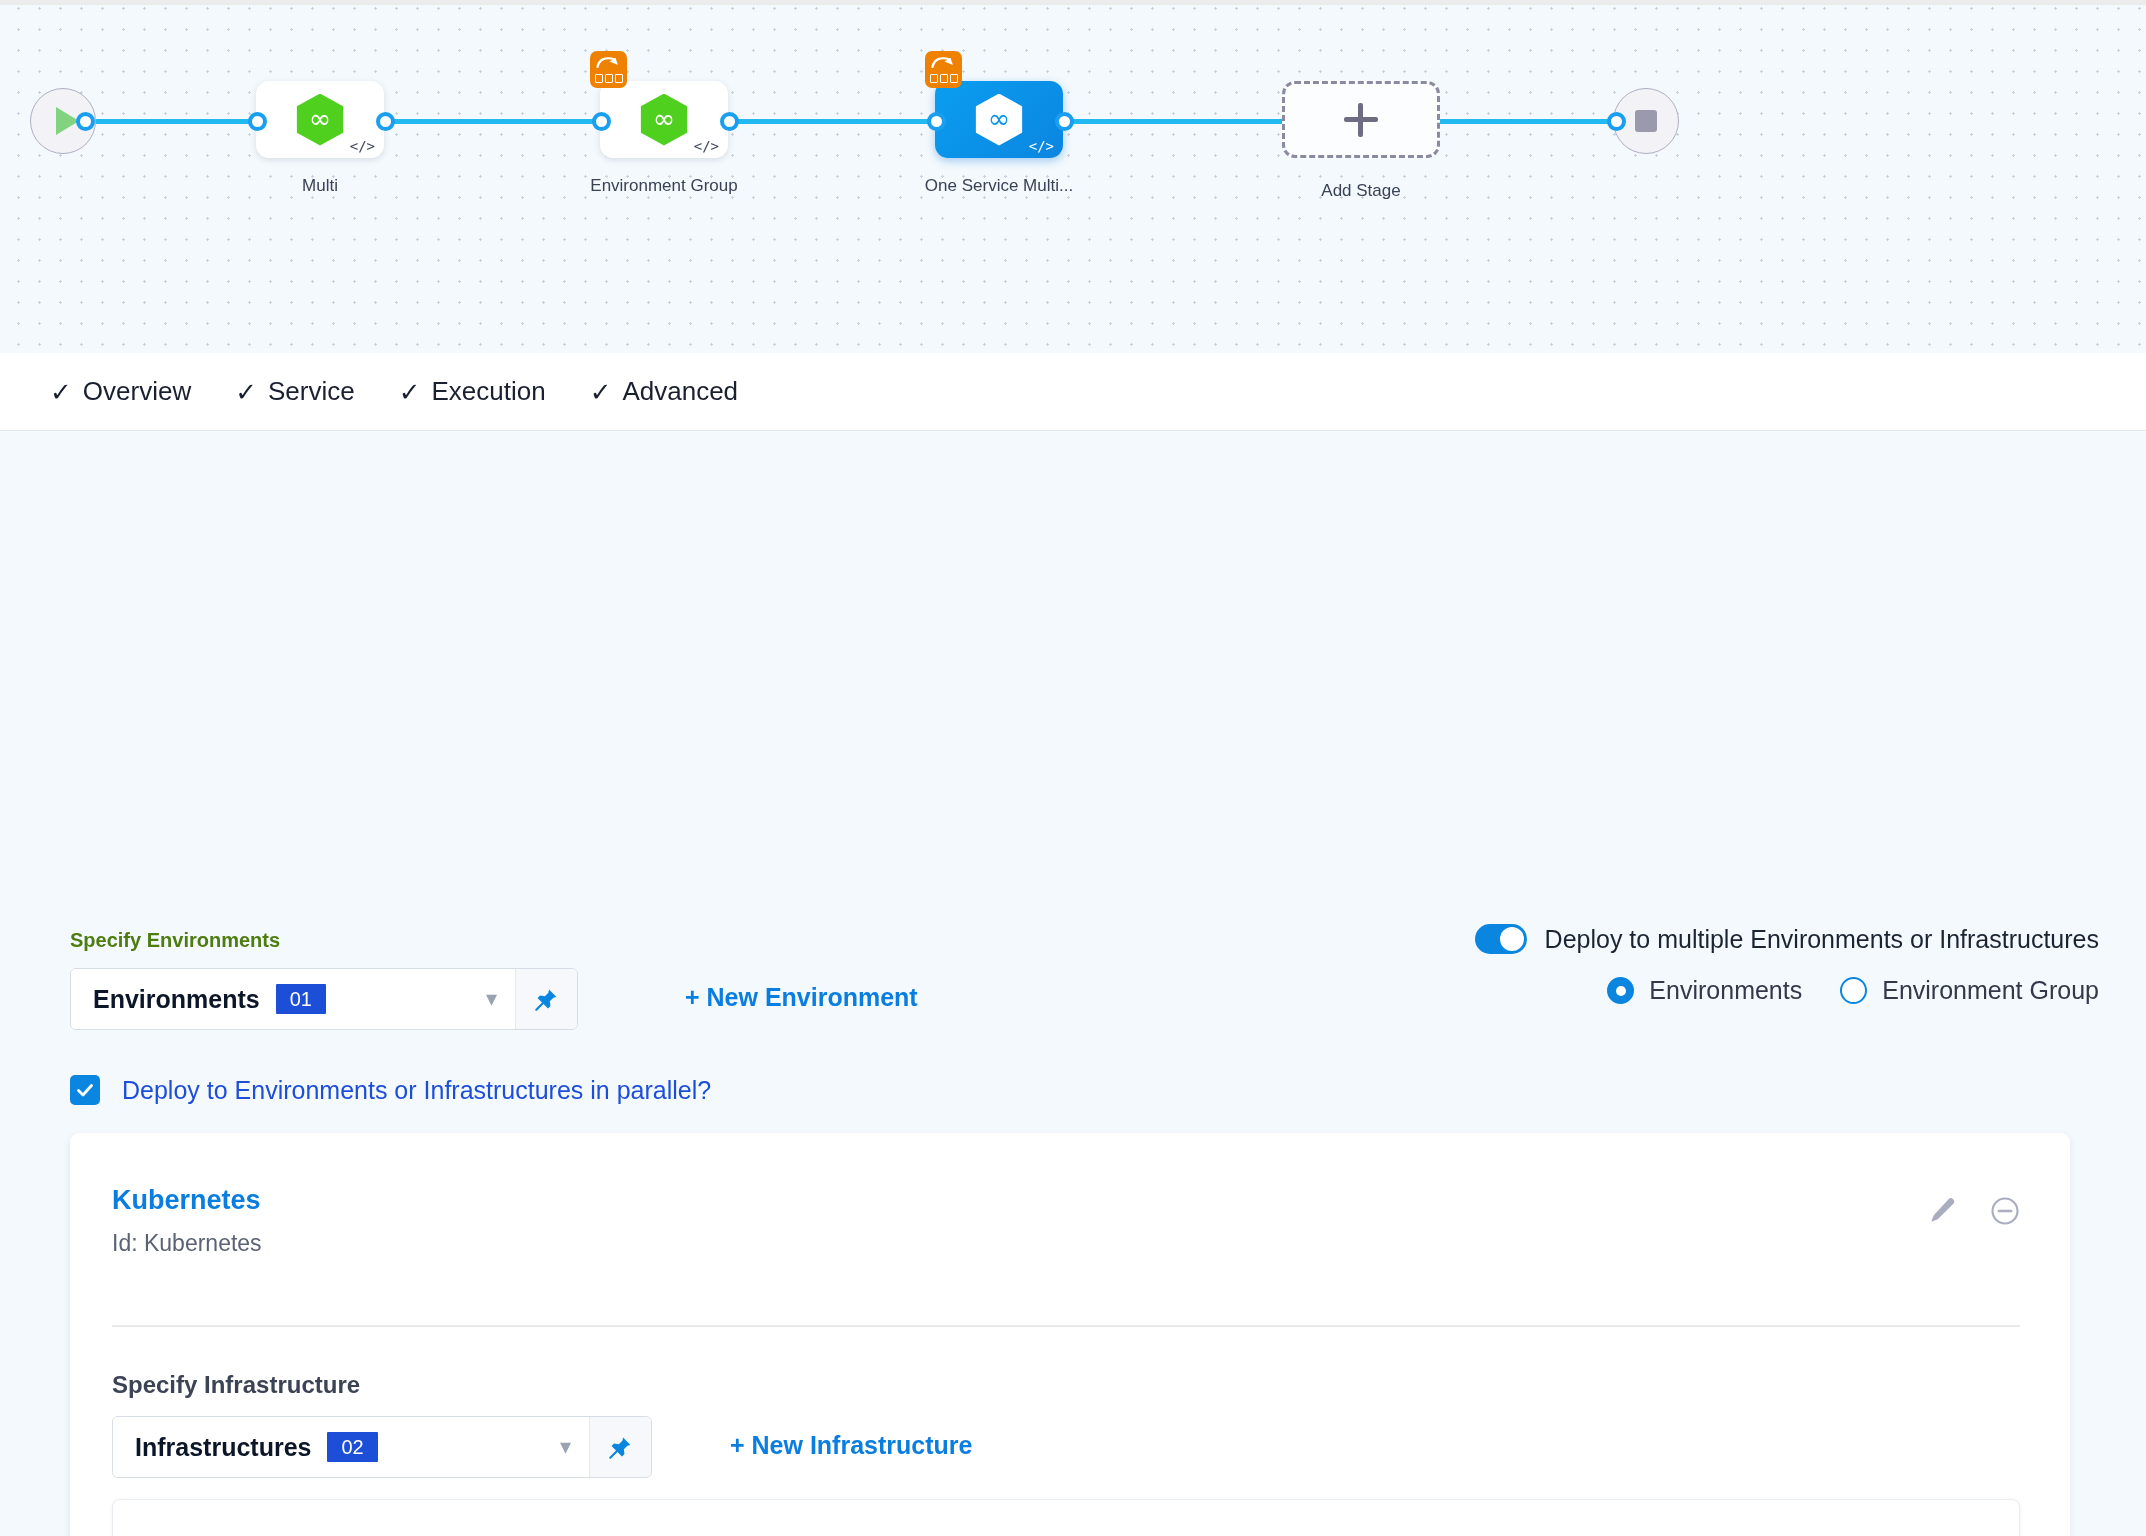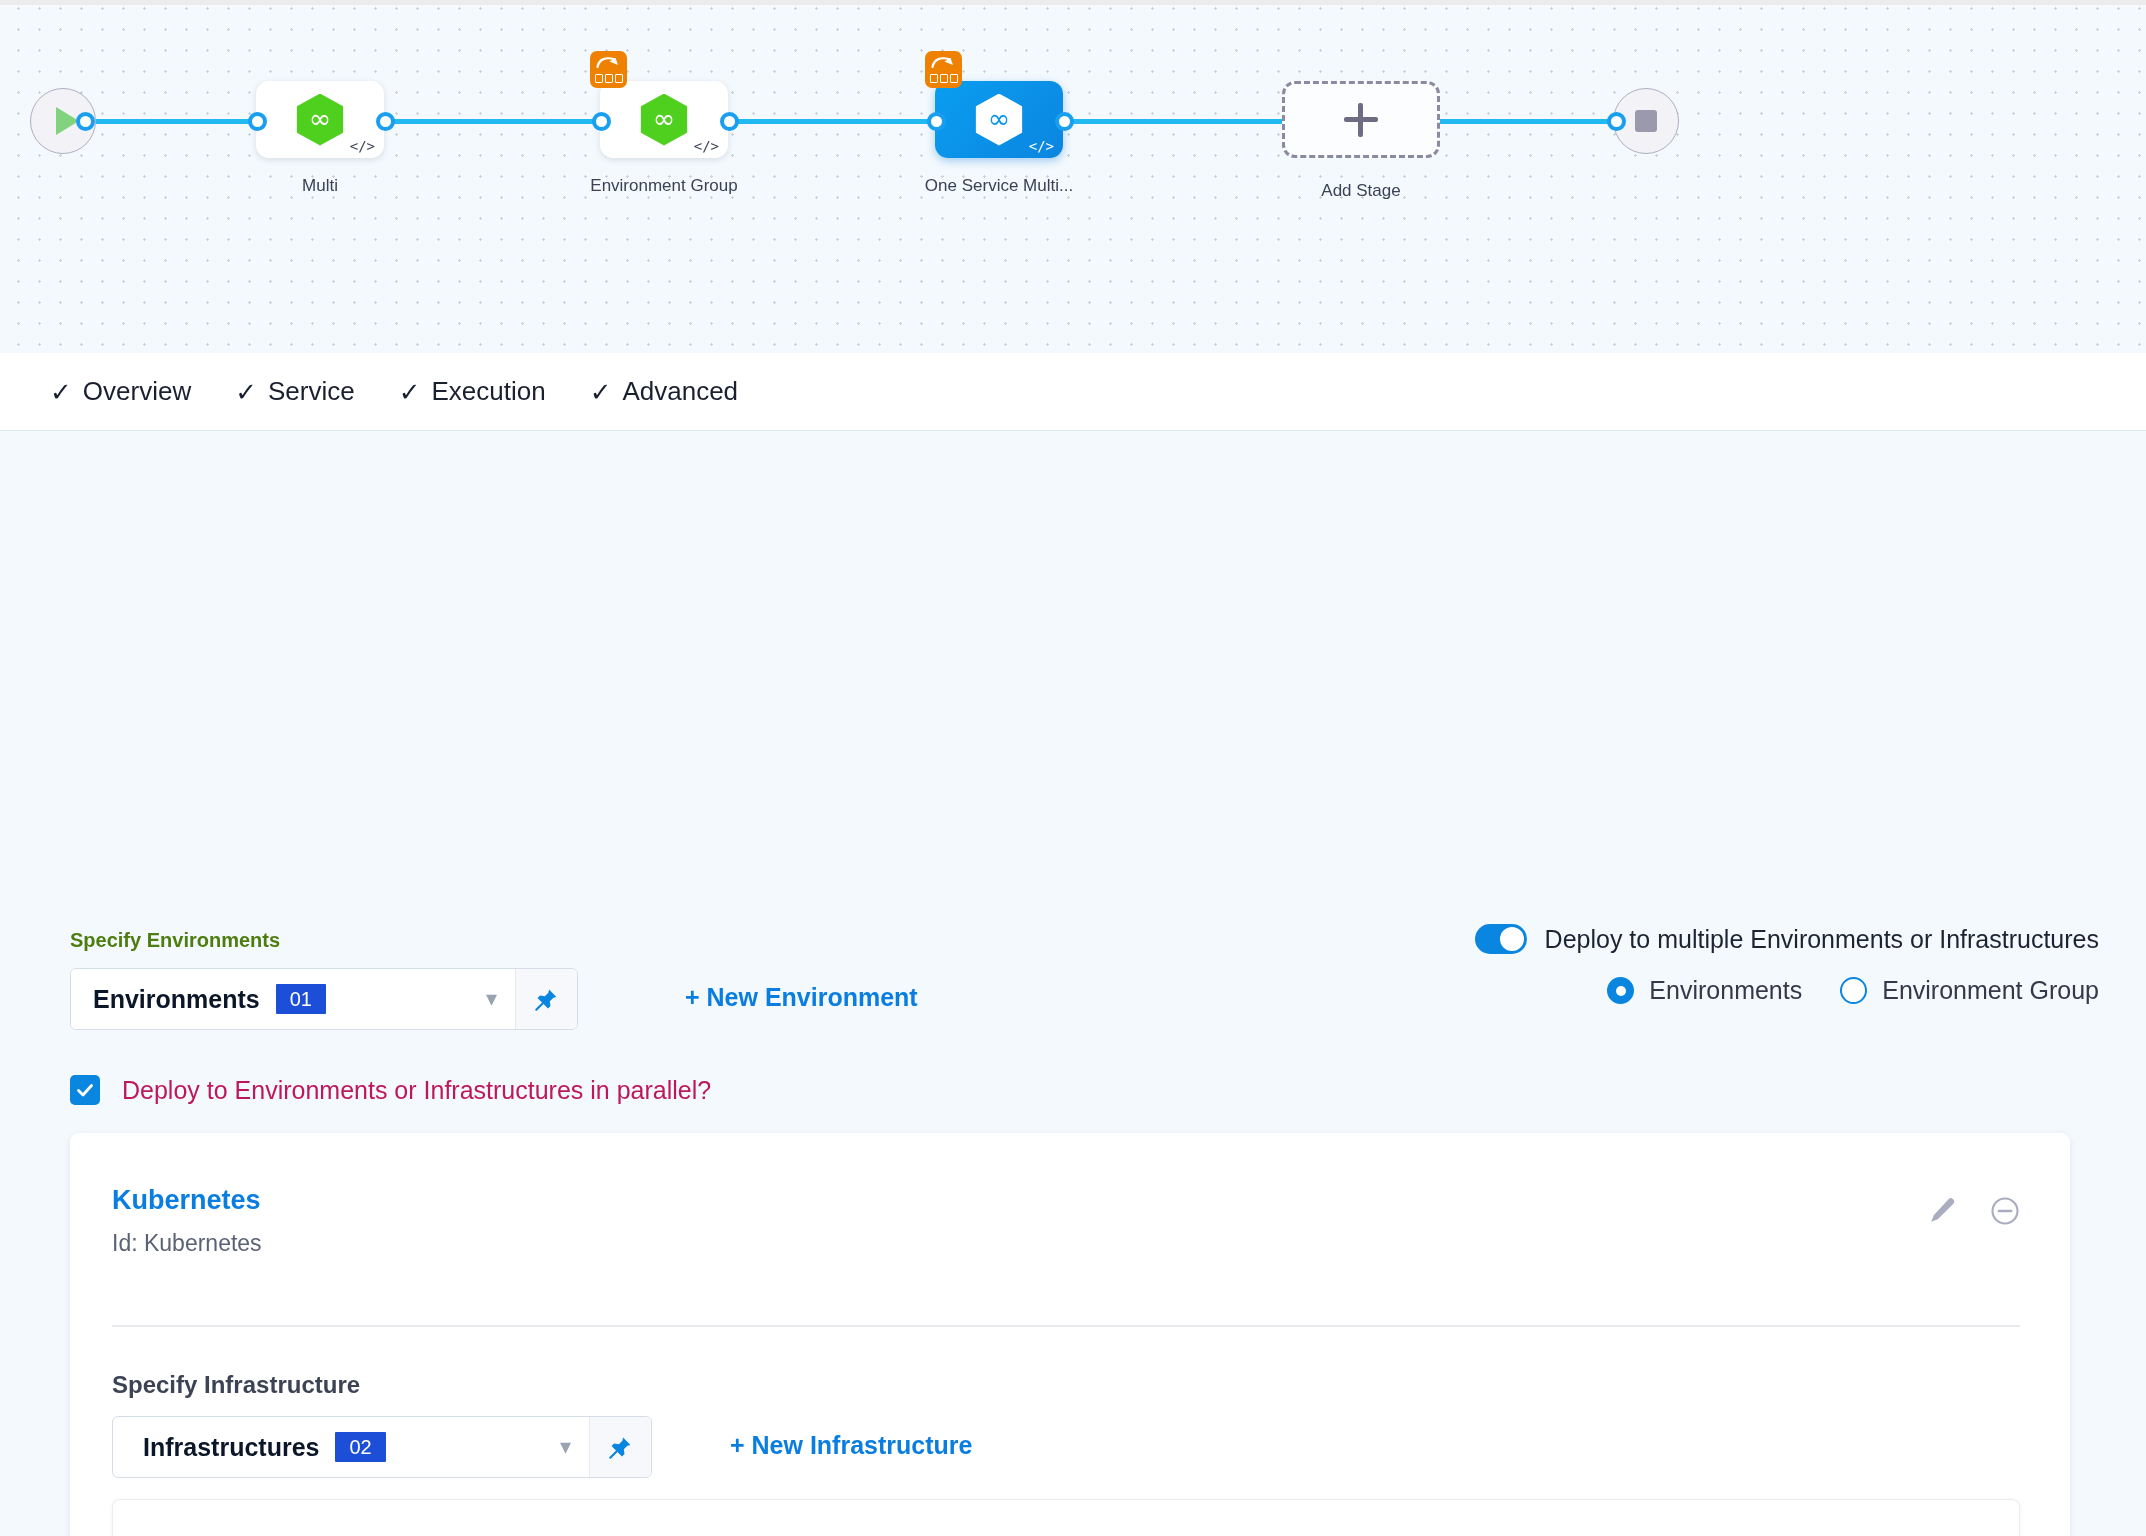--- a/index.html
+++ b/index.html
@@ -248,21 +248,21 @@
   .radio.on:after { content: ""; width: 10px; height: 10px; border-radius: 50%; background: #ffffff; }
   .radio-opt .rl { font-size: 25px; color: #33394a; white-space: nowrap; }
 
   
   .cbrow { position: absolute; left: 70px; top: 644px; display: flex; align-items: center; gap: 22px; cursor: pointer; }
   .cbox {
     width: 30px; height: 30px; border-radius: 5px; background: #0a85e0;
     display: flex; align-items: center; justify-content: center; flex: none;
   }
   .cbox svg { width: 20px; height: 20px; display: block; }
-  .cbrow .cl { font-size: 25px; color: #be185d; }
+  .cbrow .cl { font-size: 25px; color: #1d4ed8; }
 
   
   .outer-card {
     position: absolute;
     left: 70px; top: 702px;
     width: 2000px; height: 752px;
     background: #ffffff;
     border-radius: 9px;
     box-shadow: 0 2px 7px rgba(40,60,90,0.10);
   }
@@ -461,21 +461,21 @@
           <circle cx="12" cy="12" r="10" fill="none" stroke="#aaadc0" stroke-width="1.7"></circle>
           <path d="M7 12 H17" stroke="#aaadc0" stroke-width="1.9" stroke-linecap="round"></path>
         </svg>
       </span>
     </div>
 
     <div class="divider"></div>
 
     <div class="lbl-infra">Specify Infrastructure</div>
 
-    <div class="select-wrap" style="left:42px;top:283px;width:540px;padding-left:8px;">
+    <div class="select-wrap" style="left:42px;top:283px;width:540px;">
       <div class="select-box">
         <span class="sel-text">Infrastructures</span>
         <span class="pill">02</span>
         <span class="chev">▾</span>
       </div>
       <div class="pin-btn">
         <svg class="pin-ico" viewBox="0 0 24 24">
           <path d="M14.5 2.5 L21.5 9.5 L18.6 10.2 L15.2 13.6 L15.8 18.2 L13.4 20.6 L3.4 10.6 L5.8 8.2 L10.4 8.8 L13.8 5.4 Z" fill="#0a85e0"></path>
           <path d="M8.2 15.8 L2.2 21.8" stroke="#0a85e0" stroke-width="2" stroke-linecap="round"></path>
         </svg>

